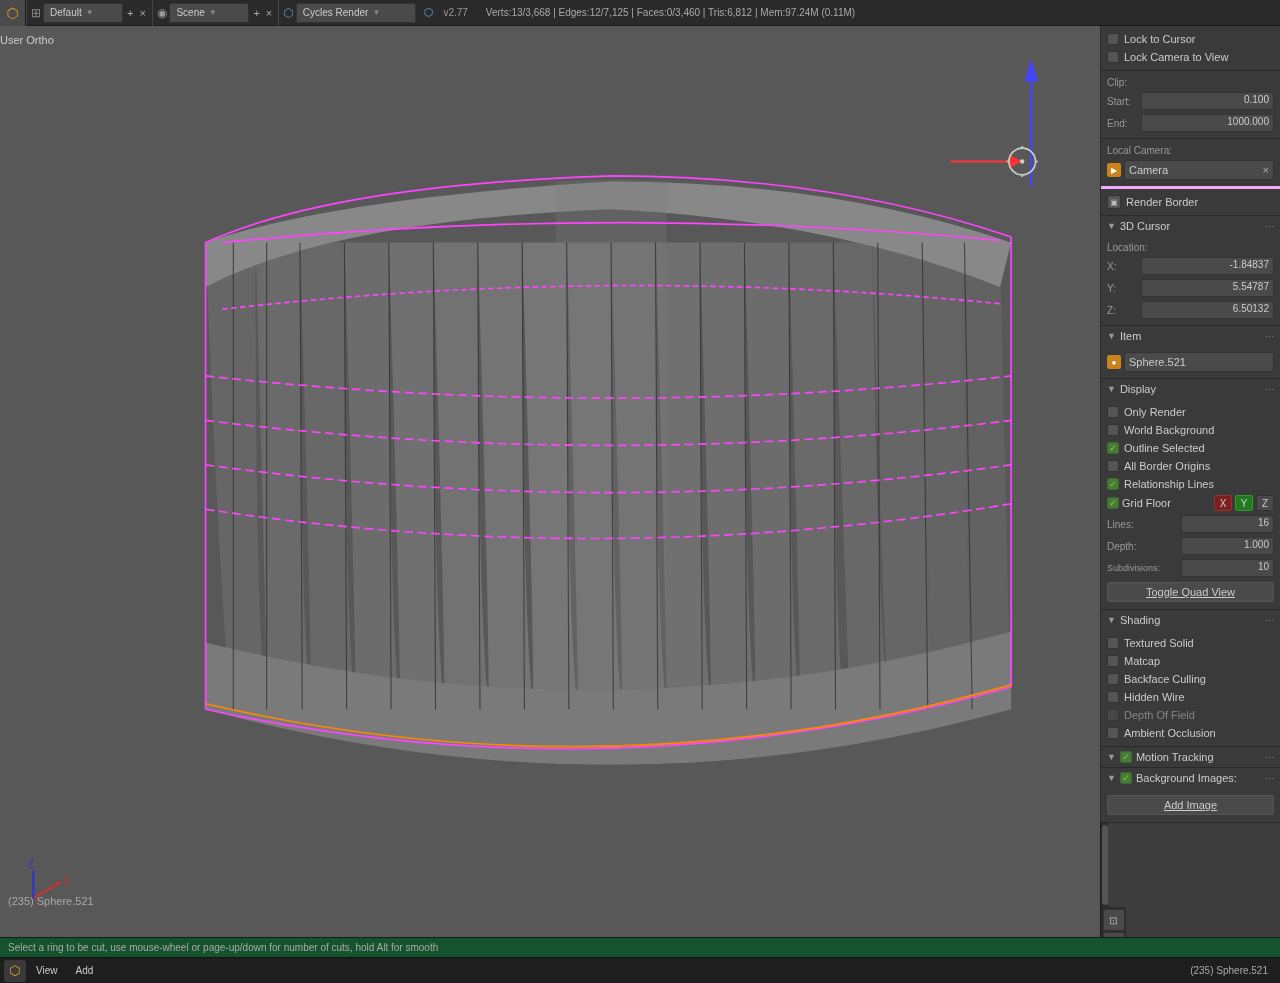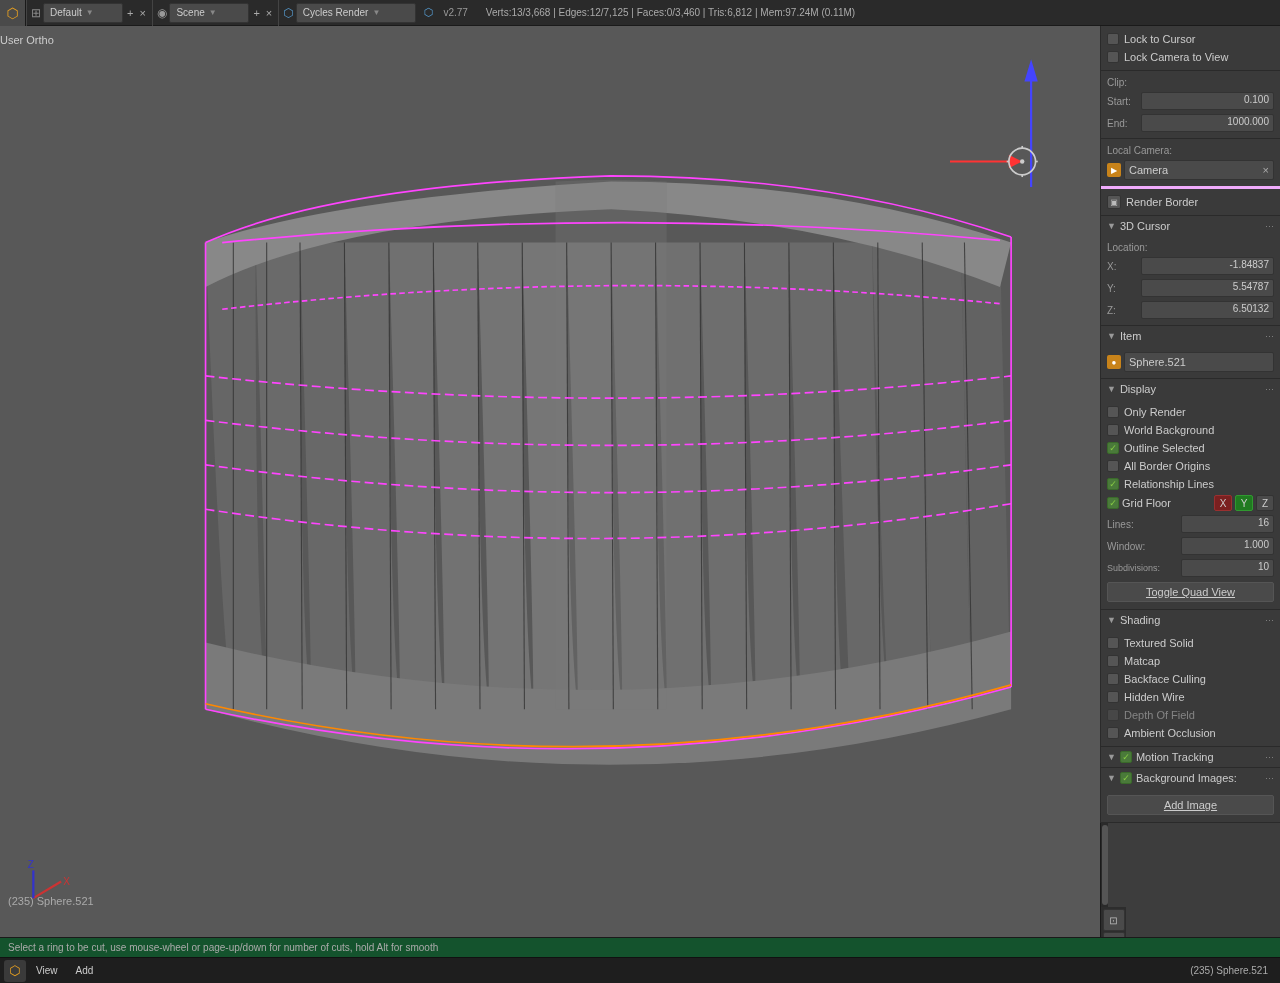--- a/index.html
+++ b/index.html
@@ -707,21 +707,21 @@
           </div>
 
           
           <div class="input-row">
             <span class="input-label" style="width:70px;">Lines:</span>
             <div class="num-input">16</div>
           </div>
 
           
           <div class="input-row">
-            <span class="input-label" style="width:70px;">Window:</span>
+            <span class="input-label" style="width:70px;">Depth:</span>
             <div class="num-input">1.000</div>
           </div>
 
           
           <div class="input-row">
             <span class="input-label" style="width:70px; font-size:9px;">Subdivisions:</span>
             <div class="num-input">10</div>
           </div>
 
           

